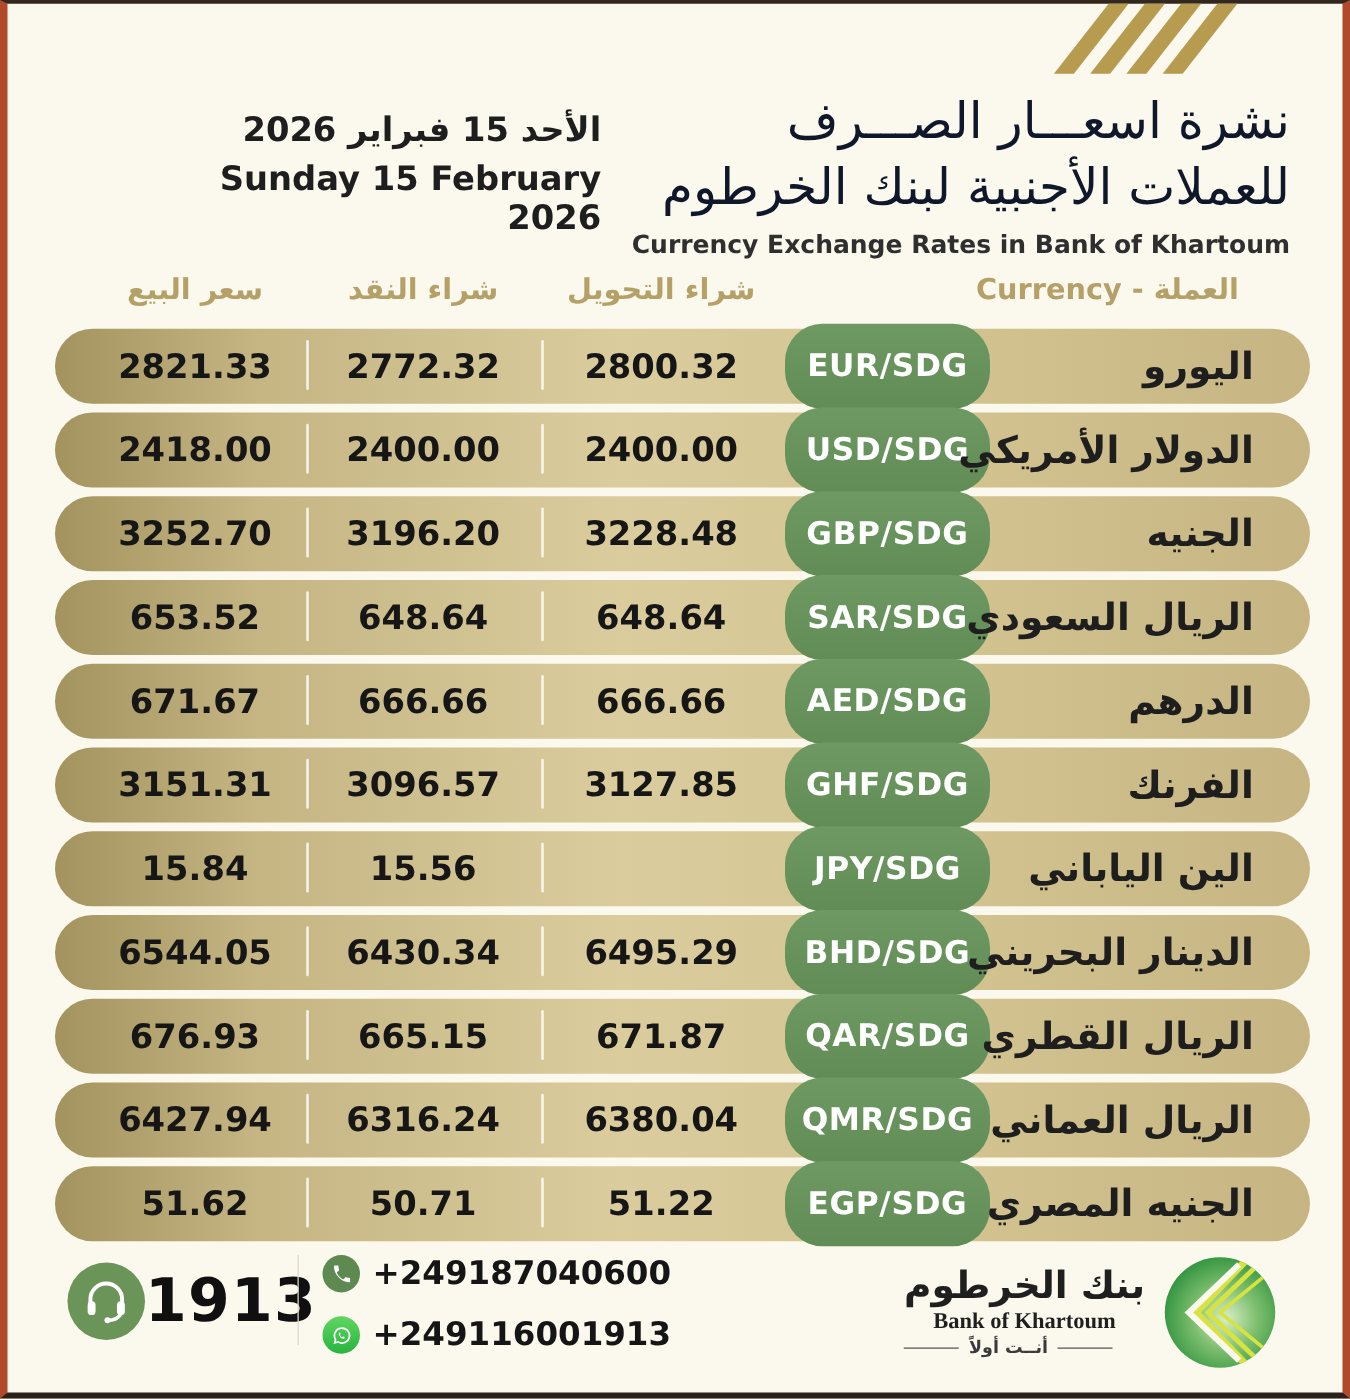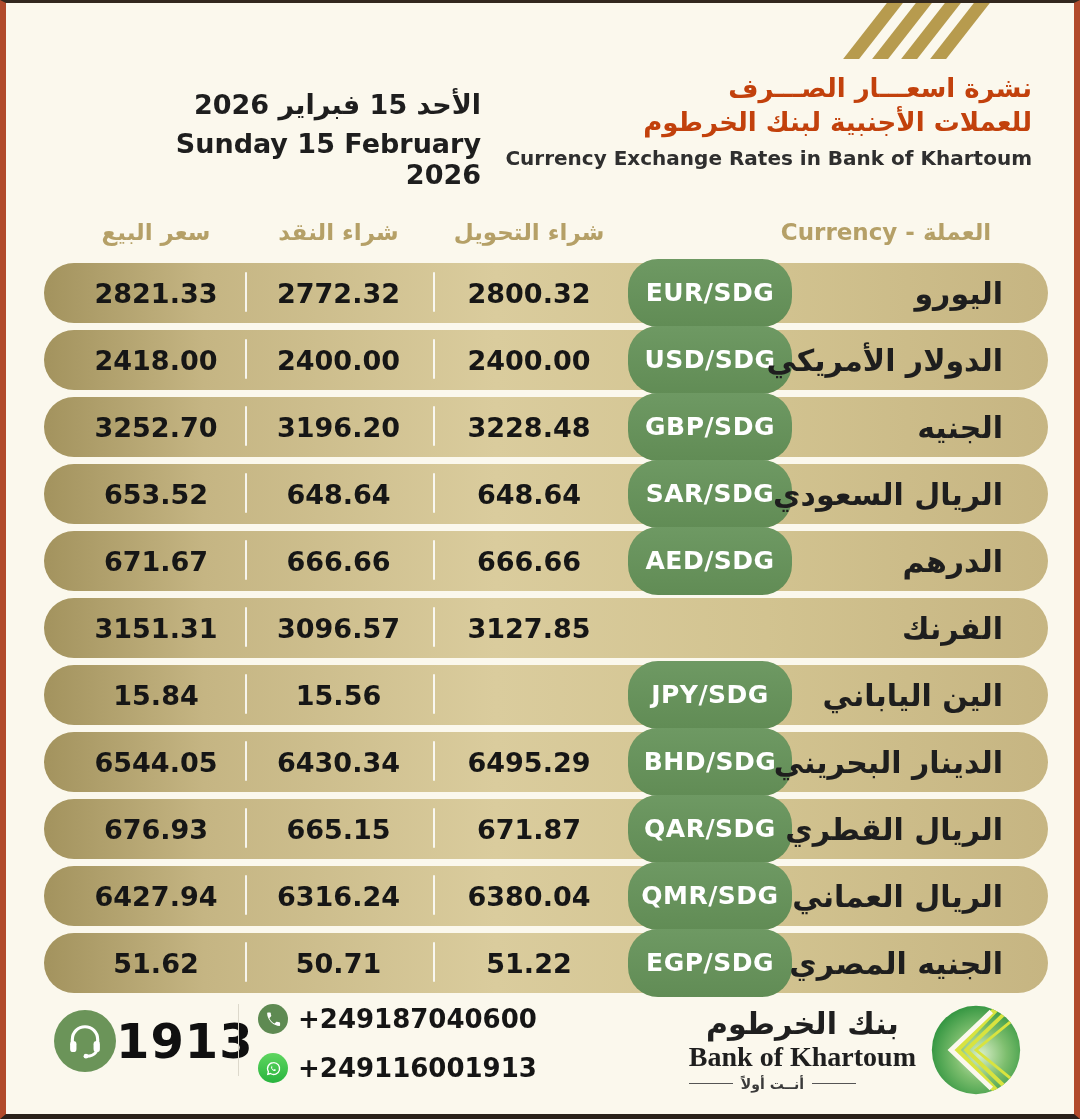--- a/index.html
+++ b/index.html
@@ -11,21 +11,21 @@
     border-top:3px solid #33281E; border-bottom:5px solid #2A211A;
   }
   
   .stripes{ position:absolute; top:-4px; right:100px; height:60px; width:130px; }
   .stripes span{
     position:absolute; top:0; width:16px; height:60px; background:#B79B4E;
     transform:skewX(-38deg); transform-origin:top left;
   }
   
   .title-block{ position:absolute; top:68px; right:42px; width:560px; text-align:right; direction:rtl; }
-  .title-ar{ font-size:26px; font-weight:bold; color:#c2410c; line-height:1.32; }
+  .title-ar{ font-size:40px; font-weight:normal; color:#0f172a; line-height:1.32; }
   .title-en{ font-size:20px; font-weight:bold; color:#2F2F2F; margin-top:6px; direction:ltr; }
   .date-block{ position:absolute; top:86px; left:95px; width:380px; text-align:right; }
   .date-ar{ font-size:27px; font-weight:bold; color:#1E1E1E; direction:rtl; }
   .date-en{ font-size:27px; font-weight:bold; color:#1E1E1E; margin-top:8px; }
   
   .thead{ position:absolute; top:216px; left:38px; width:1004px; height:34px; color:#B5A067; font-weight:bold; font-size:23px; }
   .thead .h{ position:absolute; top:0; text-align:center; }
   .h-sell{ left:22px; width:180px; }
   .h-cash{ left:207px; width:175px; }
   .h-transfer{ left:395px; width:180px; }
@@ -61,21 +61,21 @@
   .foot-divider{ position:absolute; left:232px; top:8px; width:1px; height:72px; background:#DDD9CC; }
   .phones{ position:absolute; left:252px; top:8px; display:flex; flex-direction:column; gap:19px; }
   .phone-line{ display:flex; align-items:center; gap:10px; }
   .ic-circle{ width:30px; height:30px; border-radius:50%; display:flex; align-items:center; justify-content:center; }
   .ic-phone{ background:#5E8A52; }
   .ic-wa{ background:linear-gradient(180deg,#5FD660 0%,#28B43E 100%); }
   .phone-num{ font-size:26px; font-weight:bold; color:#151515; }
   .bank-logo{ position:absolute; right:50px; top:6px; display:flex; align-items:center; gap:12px; }
   .bank-text{ text-align:center; }
   .bank-ar{ font-size:30px; font-weight:bold; color:#1F1F1F; direction:rtl; line-height:1; }
-  .bank-en{ font-family:"Liberation Serif","DejaVu Serif",serif; font-size:28px; font-weight:bold; color:#1F1F1F; margin-top:2px; }
+  .bank-en{ font-family:"Liberation Serif","DejaVu Serif",serif; font-size:18px; font-weight:bold; color:#1F1F1F; margin-top:2px; }
   .bank-tag{ display:flex; align-items:center; justify-content:flex-start; gap:8px; margin-top:3px; color:#3A3A3A; }
   .bank-tag .dash{ width:44px; height:1px; background:#555; }
   .bank-tag .tag-txt{ font-size:14px; font-weight:bold; direction:rtl; }
 </style>
 </head>
 <body>
 
 <div class="page">
 
   <div class="stripes">
@@ -160,20 +160,21 @@
         <div class="cur-name">الدرهم الإماراتي</div>
       </div>
 
       <div class="rate-row">
         <div class="row-bg"></div>
         <div class="val v-sell">3151.31</div>
         <div class="sep sep1"></div>
         <div class="val v-cash">3096.57</div>
         <div class="sep sep2"></div>
         <div class="val v-transfer">3127.85</div>
+        <div class="code-badge">GHF/SDG</div>
         <div class="cur-name">الفرنك السويسري</div>
       </div>
 
       <div class="rate-row">
         <div class="row-bg"></div>
         <div class="val v-sell">15.84</div>
         <div class="sep sep1"></div>
         <div class="val v-cash">15.56</div>
         <div class="sep sep2"></div>
         <div class="code-badge">JPY/SDG</div>

